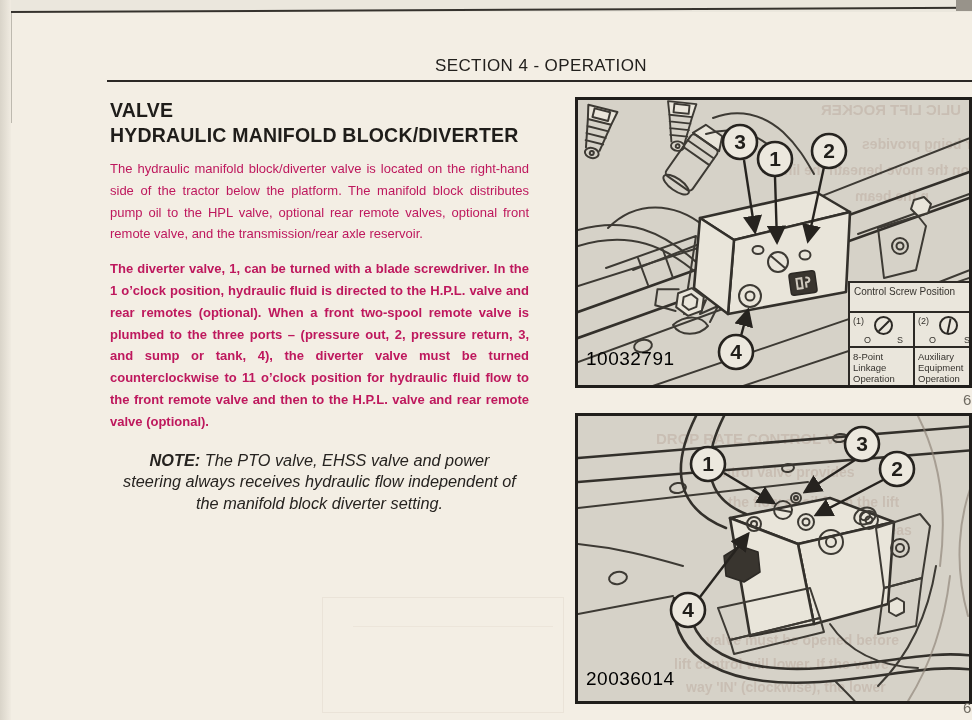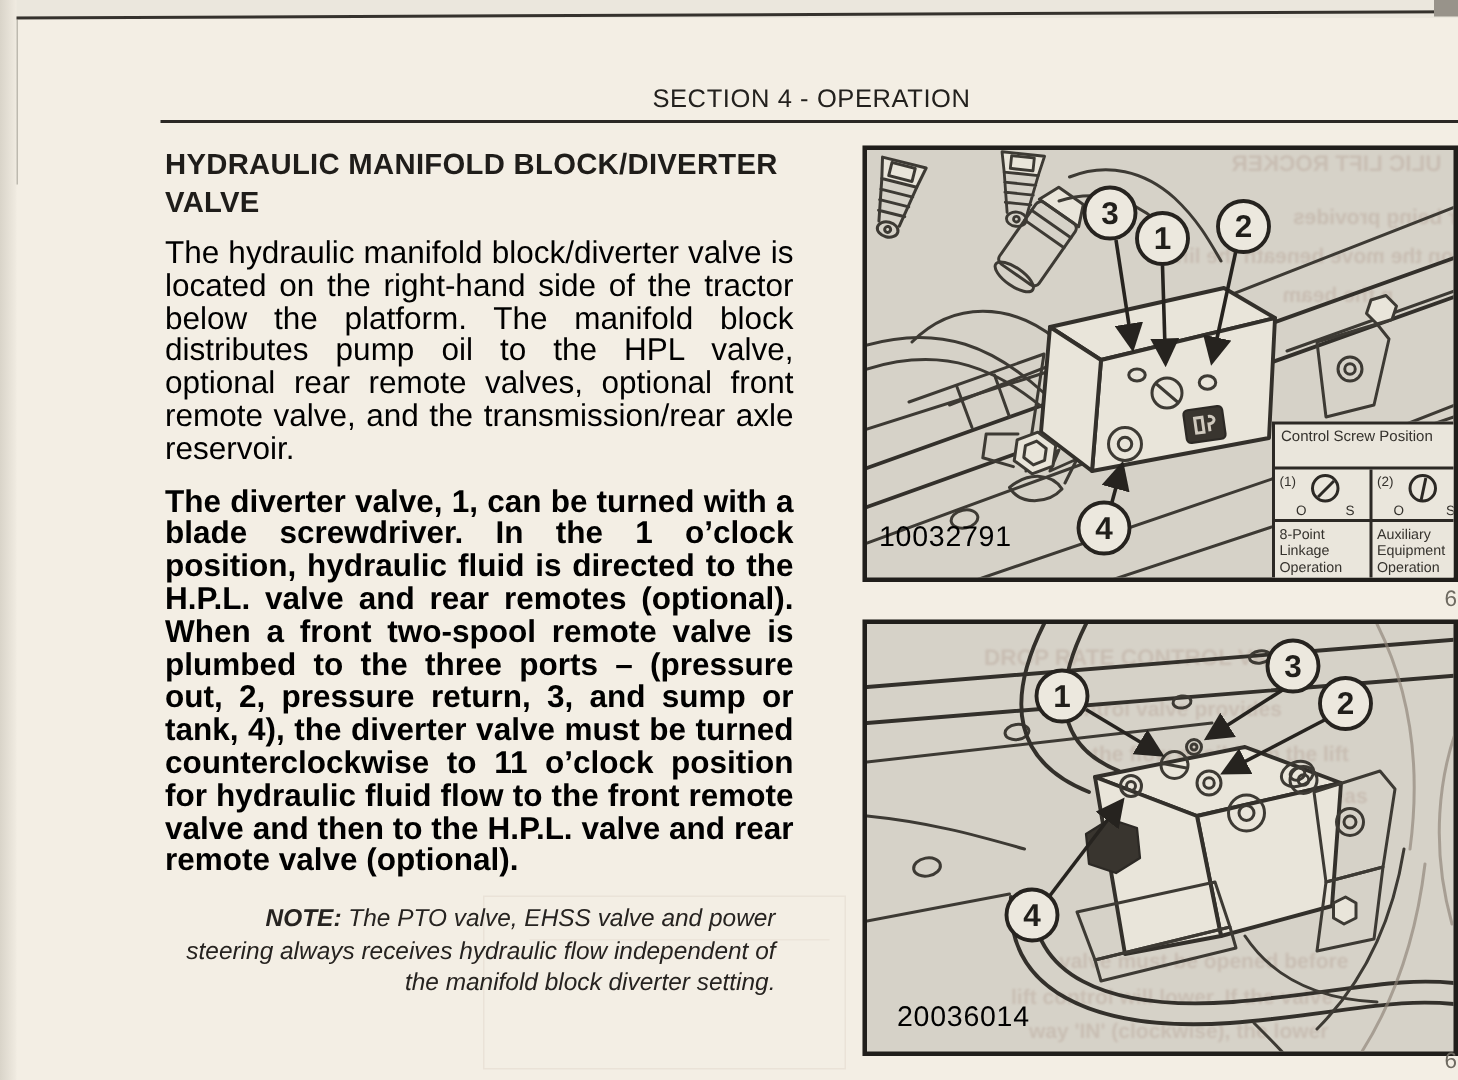--- a/index.html
+++ b/index.html
@@ -25,37 +25,37 @@
   .header-rule { position:absolute; left:107px; right:0; top:80px; height:2px; background:#2b2825; }
 
   
   .text-col { position:absolute; left:110px; top:98px; width:419px; }
   .text-col h1 {
     margin:0 0 10px 0; font-size:19.5px; line-height:25px; font-weight:bold;
     letter-spacing:0.2px; color:#1f1d1a;
   }
   .title-line { display:block; }
   .body-p {
-    margin:0 0 13px 0; font-size:21px; line-height:21.8px;
-    text-align:justify; color:#000000;
+    margin:0 0 13px 0; font-size:13px; line-height:21.8px;
+    text-align:justify; color:#be185d;
   }
   .body-p.p2 { margin-bottom:17px;font-weight:bold; }
-  .note { margin:12px; font-style:italic; font-size:16.3px; line-height:21.6px; text-align:right; }
+  .note { margin:12px; font-style:italic; font-size:16.3px; line-height:21.6px; text-align:center; }
   .note .note-label { font-weight:bold; }
 
   
   .fig {
     position:absolute; left:575px; width:397px; height:291px;
     background:#d6d2c8; border:3px solid #201e1b; overflow:hidden; margin:0;
   }
   .fig1 { top:97px; }
   .fig2 { top:413px; }
   .fig svg { position:absolute; left:0; top:0; }
   .photo-num { position:absolute; left:8px; bottom:15px; font-size:19px; color:#000000; letter-spacing:0.5px; }
-  .fig2 .photo-num { bottom:11px;margin-left:12px; }
+  .fig2 .photo-num { bottom:11px; }
   .fig-caption { position:absolute; left:0; right:0; bottom:9px; text-align:center; font-size:25px; letter-spacing:1px; color:#2a2724; }
   .fig2 .fig-caption { bottom:6px; font-size:26px; }
 
   
   .ghost {
     position:absolute; color:rgba(150,115,100,0.55); opacity:0.38;
     filter:blur(0.7px); font-weight:bold; white-space:nowrap; pointer-events:none;
   }
   .g-mirror { transform:scaleX(-1); }
   .ghost-box {
@@ -113,22 +113,22 @@
   <div class="edge-left"></div>
   <div class="crease-left"></div>
 
   <div class="header">SECTION 4 - OPERATION</div>
   <div class="header-rule"></div>
 
   <div class="ghost-box"></div>
 
   <div class="text-col">
     <h1>
+      <span class="title-line">VALVE</span>
       <span class="title-line">HYDRAULIC MANIFOLD BLOCK/DIVERTER</span>
-      <span class="title-line">VALVE</span>
     </h1>
     <p class="body-p">The hydraulic manifold block/diverter valve is located on the right-hand side of the tractor below the platform. The manifold block distributes pump oil to the HPL valve, optional rear remote valves, optional front remote valve, and the transmission/rear axle reservoir.</p>
     <p class="body-p p2">The diverter valve, 1, can be turned with a blade screwdriver. In the 1 o’clock position, hydraulic fluid is directed to the H.P.L. valve and rear remotes (optional). When a front two-spool remote valve is plumbed to the three ports – (pressure out, 2, pressure return, 3, and sump or tank, 4), the diverter valve must be turned counterclockwise to 11 o’clock position for hydraulic fluid flow to the front remote valve and then to the H.P.L. valve and rear remote valve (optional).</p>
     <p class="note"><strong class="note-label">NOTE:</strong>
       <span>The PTO valve, EHSS valve and power steering always receives hydraulic flow independent of the manifold block diverter setting.</span>
     </p>
   </div>
 
   <figure class="fig fig1">
 

